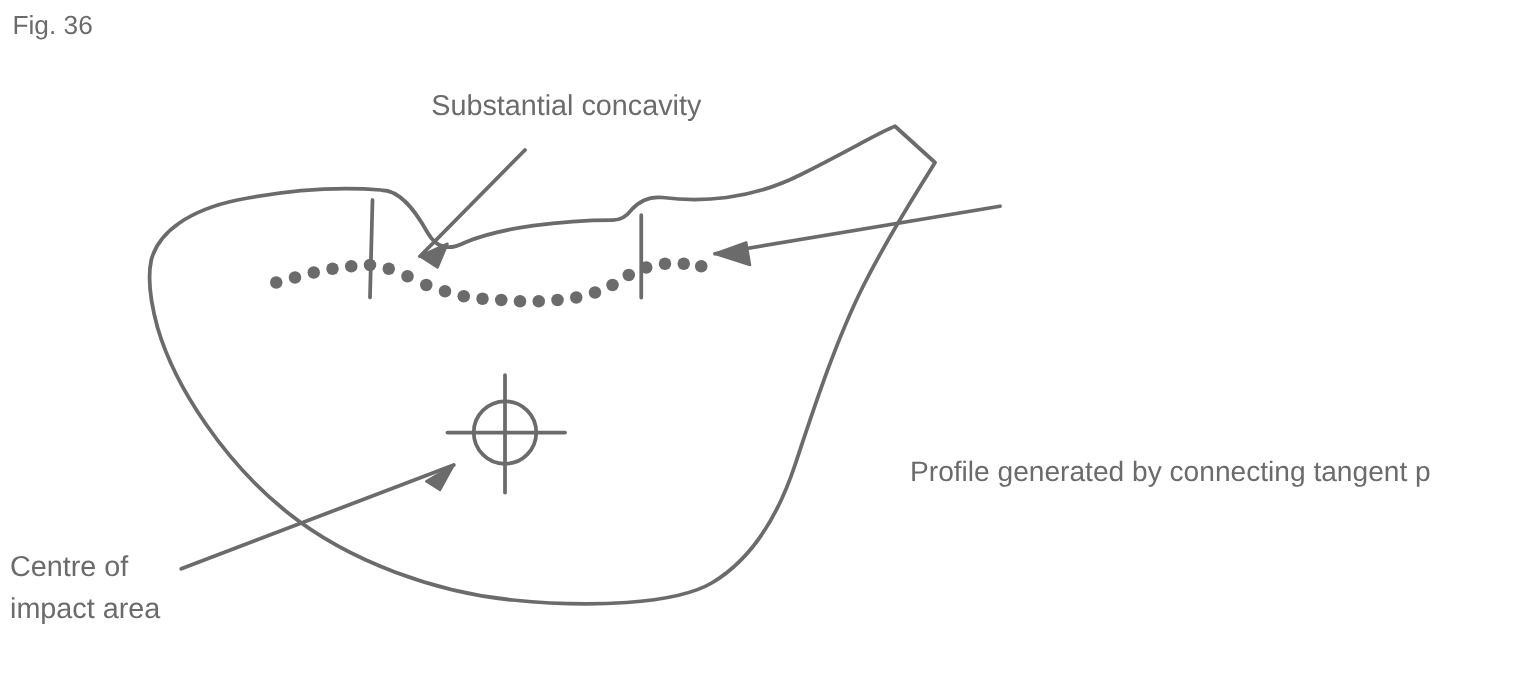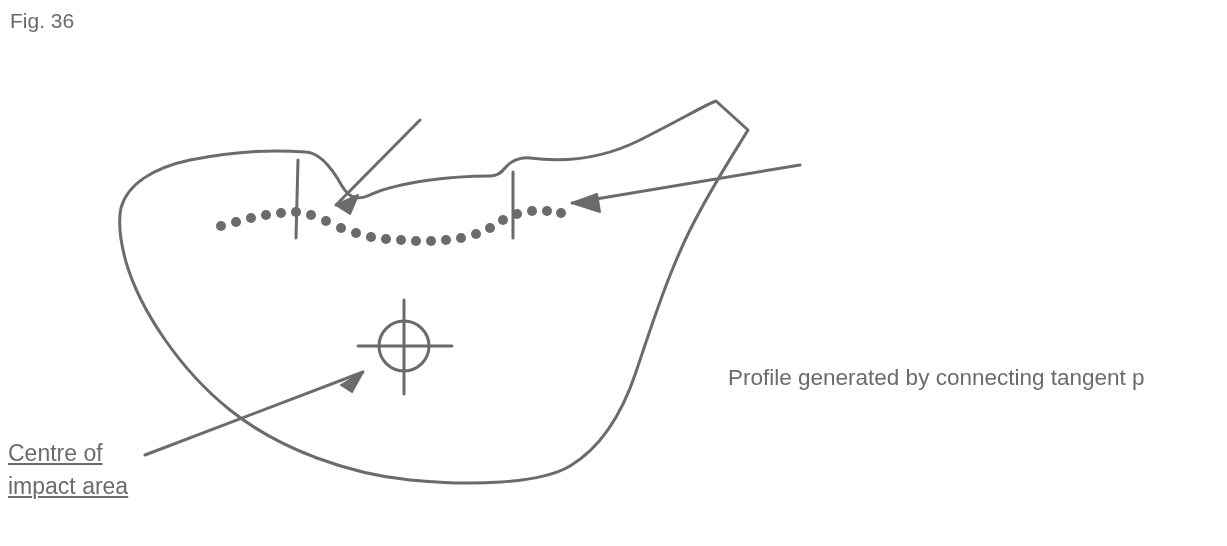--- a/index.html
+++ b/index.html
@@ -44,21 +44,20 @@
     left: 812px;
     top: 118px;
     font-size: 23px;
     line-height: 1.45;
   }
   #label-centre {
     left: 8px;
     top: 437px;
     font-size: 23px;
     line-height: 1.45;
-    text-decoration: underline;
   }
   #caption-block {
     left: 728px;
     top: 362px;
     width: 500px;
     font-size: 22.5px;
     line-height: 1.42;
   }
 </style>
 </head>
@@ -133,20 +132,21 @@
       <circle cx="503" cy="220" r="5"></circle>
       <circle cx="517" cy="214" r="5"></circle>
       <circle cx="532" cy="211" r="5"></circle>
       <circle cx="547" cy="211" r="5"></circle>
       <circle cx="561" cy="213" r="5"></circle>
     </g>
   </svg>
 
   <div class="txt" id="fig-label">Fig. 36</div>
 
+  <div class="txt" id="label-concavity">Substantial concavity</div>
 
 
   <div class="txt" id="label-centre">Centre of
 impact area</div>
 
   <div class="txt" id="caption-block">Profile generated by connecting tangent points identified using the method illustrated in Figure 35. The club in this figure is non-conforming due to the substantial concavity.</div>
 
 </div>
 
 </body></html>

